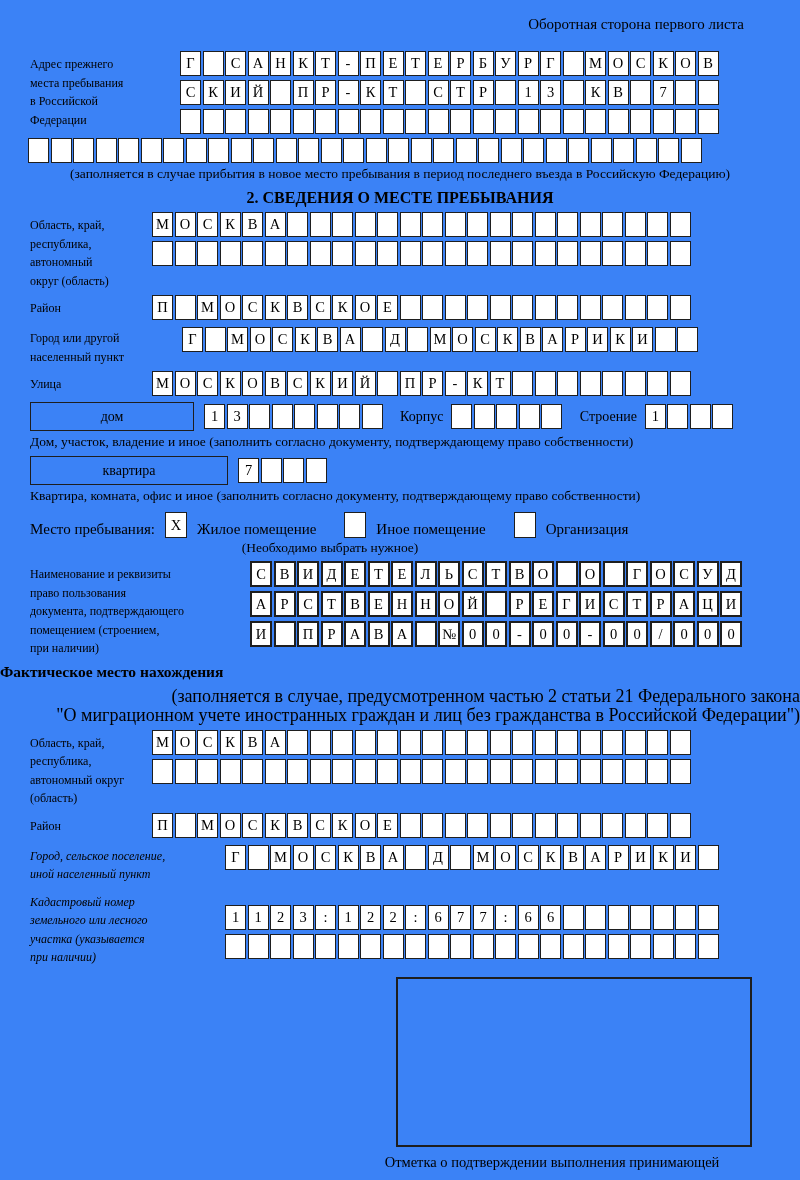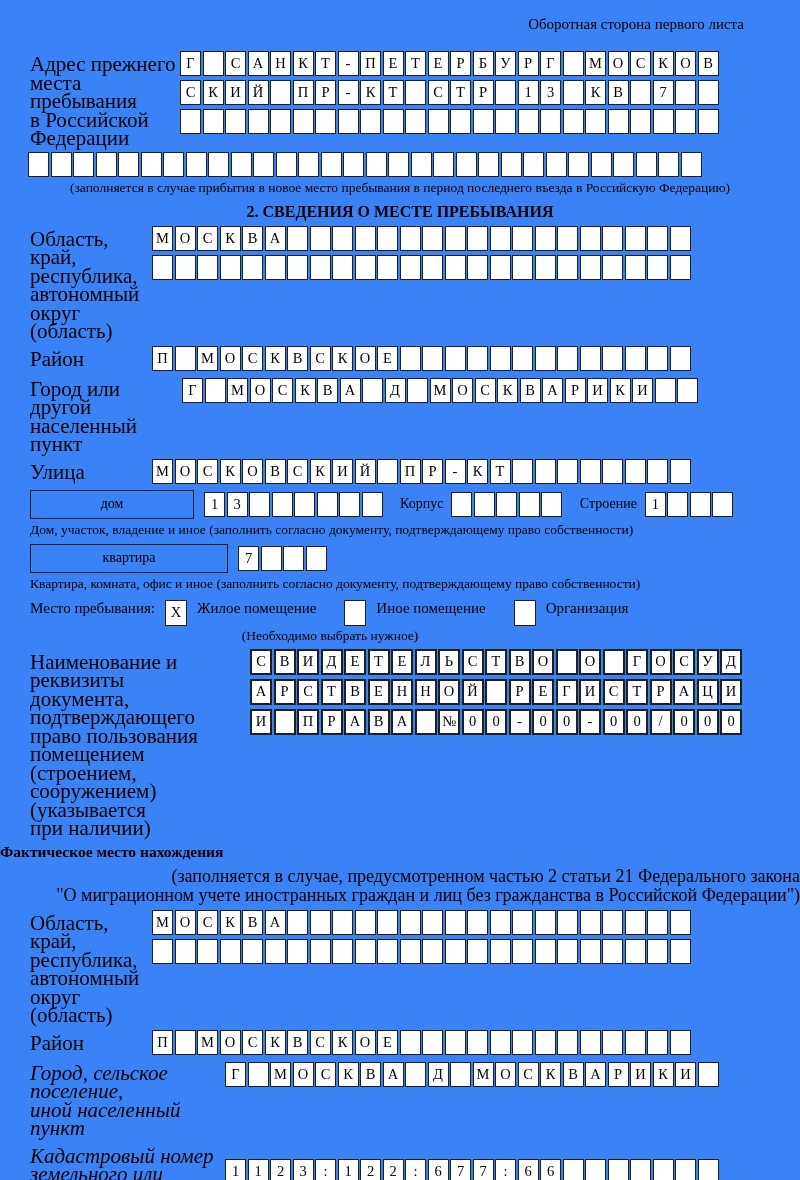--- a/index.html
+++ b/index.html
@@ -3,21 +3,21 @@
 <meta charset="utf-8">
 <style>
   html,body{margin:0;padding:0;background:#fff;}
   .page{
     position:relative;width:800px;height:1180px;overflow:hidden;
     font-family:"Liberation Serif","DejaVu Serif",serif;color:#000;background:#3b82f6;
   }
   .hdr{ text-align:right; padding:16px 56px 0 0; font-size:15px; }
   .pl30{padding-left:30px;}
   .field{display:flex;align-items:flex-start;margin-top:5px;}
-  .lbl{font-size:21px;line-height:18.5px;flex:0 0 auto;padding-top:4px;}
+  .lbl{font-size:12px;line-height:18.5px;flex:0 0 auto;padding-top:4px;}
   .w150{width:150px;}
   .w122{width:122px;}
   .w195{width:195px;font-style:italic;}
   .w220{width:220px;}
   .rows{display:flex;flex-direction:column;gap:4px;}
   .boxrow{display:flex;flex-wrap:nowrap;}
   .cell{
     width:19px;height:23px;border:1.5px solid #1e1e1e;margin-right:1.5px;
     display:inline-flex;align-items:center;justify-content:center;
     font-size:14.5px;flex:0 0 auto;background:#fff;
@@ -26,21 +26,21 @@
   .fullrow{padding-left:28px;margin-top:4px;}
   .note{font-size:13.5px;text-align:center;margin-top:3px;}
   .sec-title{font-size:16px;font-weight:bold;text-align:center;margin-top:7px;}
   .ml30{margin-left:30px;}
   .domrow{display:flex;align-items:center;margin-top:6px;}
   .named-box{height:27px;border:1.5px solid #1e1e1e;display:flex;align-items:center;justify-content:center;font-size:14px;flex:0 0 auto;}
   .wdom{width:162px;margin-right:10px;}
   .wkv{width:196px;margin-right:10px;}
   .inl{font-size:14px;margin:0 8px 0 16px;}
   .cap{font-size:13.5px;margin-top:3px;}
-  .stayrow{display:flex;align-items:flex-start;margin-top:8px;font-size:15px;}
+  .stayrow{display:flex;align-items:flex-end;margin-top:8px;font-size:15px;}
   .cb{width:20px;height:24px;margin:0 0 0 10px;}
   .cb + .oplabel{margin-left:10px;}
   .oplabel{margin-right:18px;}
   .stay-note{font-size:13.5px;margin-left:150px;width:360px;text-align:center;margin-top:2px;}
   .fact-title{font-size:15.5px;font-weight:bold;margin-top:5px;}
   .fact-notes{font-size:18px;text-align:right;margin-top:6px;line-height:19px;}
   .stampbox{margin:10px 0 0 396px;width:352px;height:166px;border:2px solid #1e1e1e;}
   .stamp-caption{margin:6px 0 0 330px;width:444px;text-align:center;font-size:14.5px;line-height:18px;}
   .citypad{padding-top:2px;}
 </style>
@@ -382,24 +382,23 @@
     <span class="cell cb"></span>
     <span class="oplabel">Иное помещение</span>
     <span class="cell cb"></span>
     <span class="oplabel">Организация</span>
   </div>
   <div class="stay-note">(Необходимо выбрать нужное)</div>
 
   <div class="field pl30">
     <div class="lbl w220">
         <div>Наименование и реквизиты</div>
+        <div>право пользования</div>
         <div>документа, подтверждающего</div>
-        <div>право пользования</div>
         <div>помещением (строением,</div>
-        <div>сооружением) (указывается</div>
         <div>при наличии)</div>
       </div>
     <div class="rows">
       <div class="boxrow bold">
           <span class="cell">С</span>
           <span class="cell">В</span>
           <span class="cell">И</span>
           <span class="cell">Д</span>
           <span class="cell">Е</span>
           <span class="cell">Т</span>

